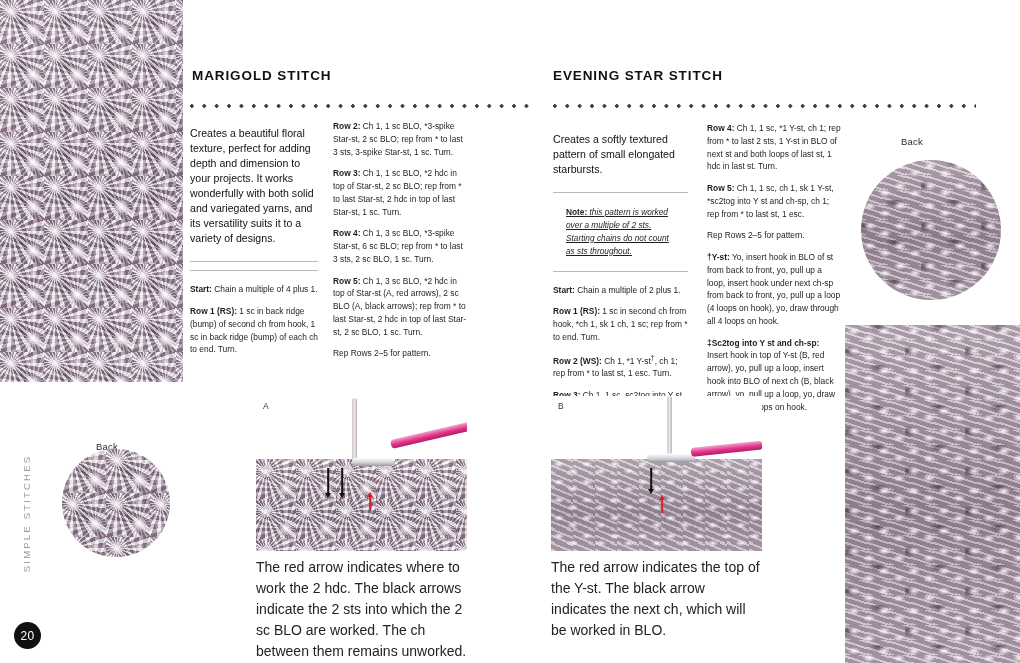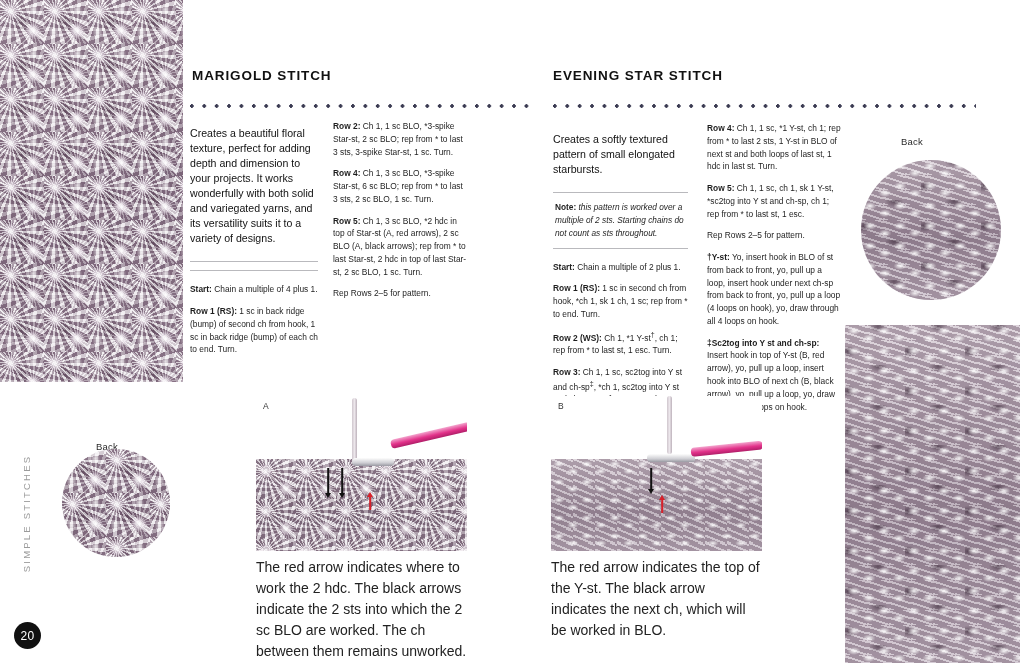--- a/index.html
+++ b/index.html
@@ -106,21 +106,21 @@
   .col{position:absolute;font-size:8.4px;line-height:1.52;color:#1e1e1e;}
   #col-a{left:190px;top:122px;width:128px;}
   #col-b{left:333px;top:120px;width:134px;}
   #col-c{left:553px;top:128px;width:135px;}
   #col-d{left:707px;top:122px;width:135px;}
 
   .intro{font-size:10.6px;line-height:1.42;color:#111;margin:4px 0 15px 0;}
   .intro.lead{font-size:10.6px;}
   .rule{border:0;border-top:1px solid #b9b9bd;margin:0 0 8px 0;height:0;}
   .rule.below{margin:8px 0 12px 0;}
-  .note{font-style:italic;font-size:8.3px;line-height:1.55;color:#1e1e1e;margin:2px;}
+  .note{font-style:italic;font-size:8.3px;line-height:1.55;color:#1e1e1e;margin:13px;text-decoration:underline;}
   .note b{font-style:normal;font-weight:bold;}
   p.block{margin:0 0 9px 0;}
   p.block:last-child{margin-bottom:0;}
   b{font-weight:bold;}
   .sup{font-size:7px;vertical-align:super;}
   .dagger{font-weight:bold;}
 
   
   .photo{
     position:absolute;background:#fff;overflow:hidden;
@@ -208,20 +208,21 @@
   <div class="col" id="col-a">
     <p class="intro lead">Creates a beautiful floral texture, perfect for adding depth and dimension to your projects. It works wonderfully with both solid and variegated yarns, and its versatility suits it to a variety of designs.</p>
     <hr class="rule">
     <hr class="rule below">
     <p class="block"><b>Start:</b><span> Chain a multiple of 4 plus 1.</span></p>
     <p class="block"><b>Row 1 (RS):</b><span> 1 sc in back ridge (bump) of second ch from hook, 1 sc in back ridge (bump) of each ch to end. Turn.</span></p>
   </div>
 
   <div class="col" id="col-b">
     <p class="block"><b>Row 2:</b><span> Ch 1, 1 sc BLO, *3-spike Star-st, 2 sc BLO; rep from * to last 3 sts, 3-spike Star-st, 1 sc. Turn.</span></p>
+    <p class="block"><b>Row 3:</b><span> Ch 1, 1 sc BLO, *2 hdc in top of Star-st, 2 sc BLO; rep from * to last Star-st, 2 hdc in top of last Star-st, 1 sc. Turn.</span></p>
     <p class="block"><b>Row 4:</b><span> Ch 1, 3 sc BLO, *3-spike Star-st, 6 sc BLO; rep from * to last 3 sts, 2 sc BLO, 1 sc. Turn.</span></p>
     <p class="block"><b>Row 5:</b><span> Ch 1, 3 sc BLO, *2 hdc in top of Star-st (A, red arrows), 2 sc BLO (A, black arrows); rep from * to last Star-st, 2 hdc in top of last Star-st, 2 sc BLO, 1 sc. Turn.</span></p>
     <p class="block">Rep Rows 2–5 for pattern.</p>
   </div>
 
   <div class="col" id="col-c">
     <p class="intro lead">Creates a softly textured pattern of small elongated starbursts.</p>
     <hr class="rule">
     <p class="note"><b>Note:</b><span> this pattern is worked over a multiple of 2 sts. Starting chains do not count as sts throughout.</span></p>
     <hr class="rule below">

